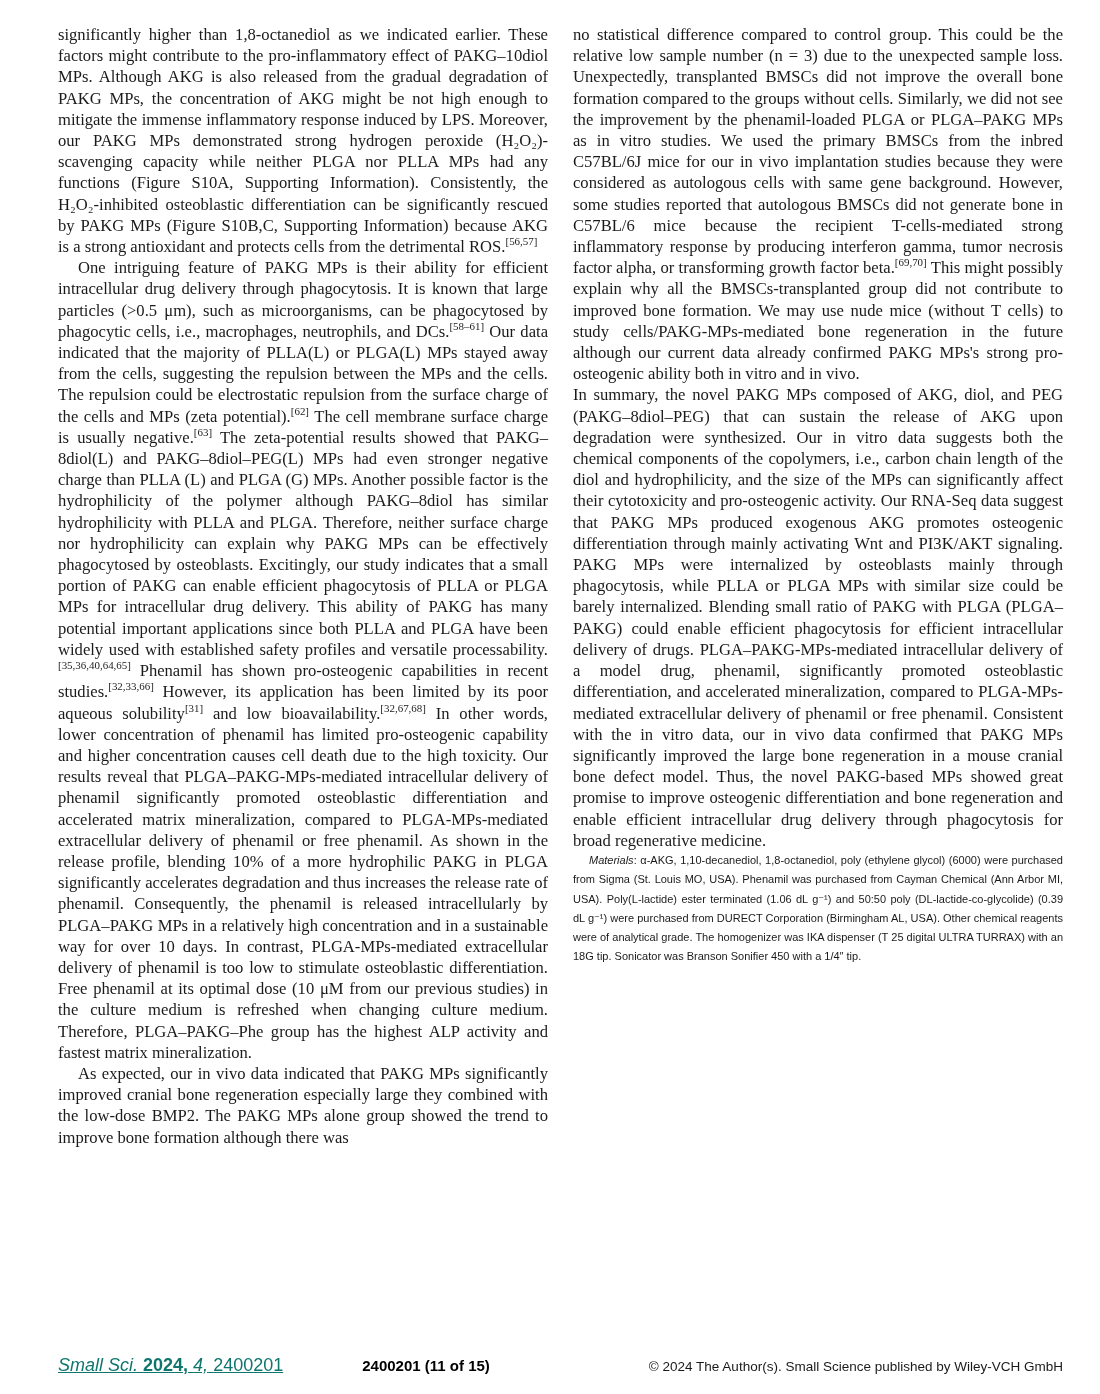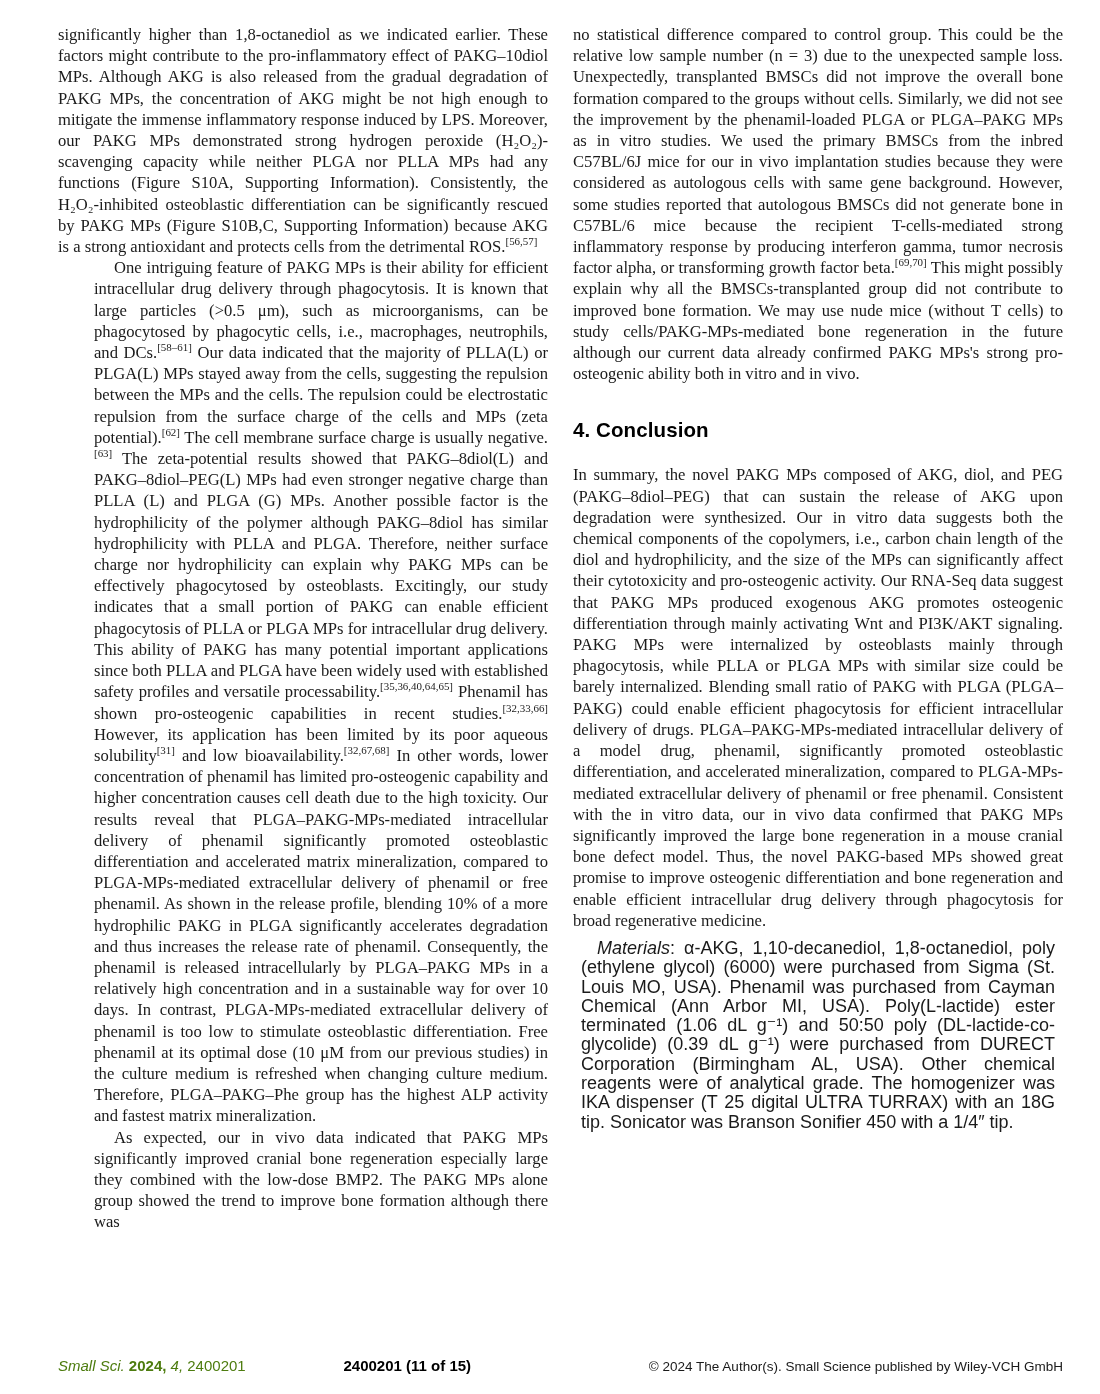--- a/index.html
+++ b/index.html
@@ -34,60 +34,61 @@
   }
   p.serif {
     font-family: "Liberation Serif", "DejaVu Serif", serif;
     font-size: 16.6px;
     line-height: 21.2px;
     text-align: justify;
     margin: 0;
     hyphens: auto;
     -webkit-hyphens: auto;
   }
-  p.serif.indent { text-indent: 20px; margin-left: 36px; }
+  p.serif.indent { text-indent: 20px; }
   sup {
     font-size: 0.66em;
     line-height: 0;
     vertical-align: super;
   }
   h2.sec-heading {
     font-family: "Liberation Sans", "DejaVu Sans", sans-serif;
     font-size: 20.5px;
     font-weight: 700;
     color: #000000;
     margin: 34px 0 22px 0;
     letter-spacing: 0.1px;
   }
   p.sans {
     font-family: "Liberation Sans", "DejaVu Sans", sans-serif;
-    font-size: 18px;
+    font-size: 11px;
     line-height: 19.3px;
     text-align: justify;
-    margin: 8px;
+    margin: 0;
     text-indent: 16px;
     hyphens: auto;
     -webkit-hyphens: auto;
   }
   .italic { font-style: italic; }
   .bold { font-weight: 700; }
   .footer {
     position: absolute;
     left: 58px;
     top: 1343px;
     width: 1005px;
     display: flex;
     justify-content: space-between;
     align-items: baseline;
     font-family: "Liberation Sans", "DejaVu Sans", sans-serif;
   }
   .footer-citation {
-    font-size: 15px;
-    color: #4d7c0f;
+    font-size: 18px;
+    color: #0f766e;
     white-space: nowrap;
+    text-decoration: underline;
   }
   .footer-page-number {
     font-size: 15px;
     font-weight: 700;
     color: #000000;
     white-space: nowrap;
     transform: translateX(-40px);
     text-align: right;
   }
   .footer-copyright {
@@ -106,21 +107,20 @@
 
     <div class="col">
       <p class="serif">significantly higher than 1,8-octanediol as we indicated earlier. These factors might contribute to the pro-inflammatory effect of PAKG–10diol MPs. Although AKG is also released from the gradual degradation of PAKG MPs, the concentration of AKG might be not high enough to mitigate the immense inflammatory response induced by LPS. Moreover, our PAKG MPs demonstrated strong hydrogen peroxide (H₂O₂)-scavenging capacity while neither PLGA nor PLLA MPs had any functions (Figure S10A, Supporting Information). Consistently, the H₂O₂-inhibited osteoblastic differentiation can be significantly rescued by PAKG MPs (Figure S10B,C, Supporting Information) because AKG is a strong antioxidant and protects cells from the detrimental ROS.<sup>[56,57]</sup></p>
       <p class="serif indent">One intriguing feature of PAKG MPs is their ability for efficient intracellular drug delivery through phagocytosis. It is known that large particles (&gt;0.5 μm), such as microorganisms, can be phagocytosed by phagocytic cells, i.e., macrophages, neutrophils, and DCs.<sup>[58–61]</sup> Our data indicated that the majority of PLLA(L) or PLGA(L) MPs stayed away from the cells, suggesting the repulsion between the MPs and the cells. The repulsion could be electrostatic repulsion from the surface charge of the cells and MPs (zeta potential).<sup>[62]</sup> The cell membrane surface charge is usually negative.<sup>[63]</sup> The zeta-potential results showed that PAKG–8diol(L) and PAKG–8diol–PEG(L) MPs had even stronger negative charge than PLLA (L) and PLGA (G) MPs. Another possible factor is the hydrophilicity of the polymer although PAKG–8diol has similar hydrophilicity with PLLA and PLGA. Therefore, neither surface charge nor hydrophilicity can explain why PAKG MPs can be effectively phagocytosed by osteoblasts. Excitingly, our study indicates that a small portion of PAKG can enable efficient phagocytosis of PLLA or PLGA MPs for intracellular drug delivery. This ability of PAKG has many potential important applications since both PLLA and PLGA have been widely used with established safety profiles and versatile processability.<sup>[35,36,40,64,65]</sup> Phenamil has shown pro-osteogenic capabilities in recent studies.<sup>[32,33,66]</sup> However, its application has been limited by its poor aqueous solubility<sup>[31]</sup> and low bioavailability.<sup>[32,67,68]</sup> In other words, lower concentration of phenamil has limited pro-osteogenic capability and higher concentration causes cell death due to the high toxicity. Our results reveal that PLGA–PAKG-MPs-mediated intracellular delivery of phenamil significantly promoted osteoblastic differentiation and accelerated matrix mineralization, compared to PLGA-MPs-mediated extracellular delivery of phenamil or free phenamil. As shown in the release profile, blending 10% of a more hydrophilic PAKG in PLGA significantly accelerates degradation and thus increases the release rate of phenamil. Consequently, the phenamil is released intracellularly by PLGA–PAKG MPs in a relatively high concentration and in a sustainable way for over 10 days. In contrast, PLGA-MPs-mediated extracellular delivery of phenamil is too low to stimulate osteoblastic differentiation. Free phenamil at its optimal dose (10 μM from our previous studies) in the culture medium is refreshed when changing culture medium. Therefore, PLGA–PAKG–Phe group has the highest ALP activity and fastest matrix mineralization.</p>
       <p class="serif indent">As expected, our in vivo data indicated that PAKG MPs significantly improved cranial bone regeneration especially large they combined with the low-dose BMP2. The PAKG MPs alone group showed the trend to improve bone formation although there was</p>
     </div>
 
     <div class="col">
       <p class="serif">no statistical difference compared to control group. This could be the relative low sample number (n = 3) due to the unexpected sample loss. Unexpectedly, transplanted BMSCs did not improve the overall bone formation compared to the groups without cells. Similarly, we did not see the improvement by the phenamil-loaded PLGA or PLGA–PAKG MPs as in vitro studies. We used the primary BMSCs from the inbred C57BL/6J mice for our in vivo implantation studies because they were considered as autologous cells with same gene background. However, some studies reported that autologous BMSCs did not generate bone in C57BL/6 mice because the recipient T-cells-mediated strong inflammatory response by producing interferon gamma, tumor necrosis factor alpha, or transforming growth factor beta.<sup>[69,70]</sup> This might possibly explain why all the BMSCs-transplanted group did not contribute to improved bone formation. We may use nude mice (without T cells) to study cells/PAKG-MPs-mediated bone regeneration in the future although our current data already confirmed PAKG MPs's strong pro-osteogenic ability both in vitro and in vivo.</p>
 
-      <h2 class="sec-heading">4. Conclusion</h2>
 
       <p class="serif">In summary, the novel PAKG MPs composed of AKG, diol, and PEG (PAKG–8diol–PEG) that can sustain the release of AKG upon degradation were synthesized. Our in vitro data suggests both the chemical components of the copolymers, i.e., carbon chain length of the diol and hydrophilicity, and the size of the MPs can significantly affect their cytotoxicity and pro-osteogenic activity. Our RNA-Seq data suggest that PAKG MPs produced exogenous AKG promotes osteogenic differentiation through mainly activating Wnt and PI3K/AKT signaling. PAKG MPs were internalized by osteoblasts mainly through phagocytosis, while PLLA or PLGA MPs with similar size could be barely internalized. Blending small ratio of PAKG with PLGA (PLGA–PAKG) could enable efficient phagocytosis for efficient intracellular delivery of drugs. PLGA–PAKG-MPs-mediated intracellular delivery of a model drug, phenamil, significantly promoted osteoblastic differentiation, and accelerated mineralization, compared to PLGA-MPs-mediated extracellular delivery of phenamil or free phenamil. Consistent with the in vitro data, our in vivo data confirmed that PAKG MPs significantly improved the large bone regeneration in a mouse cranial bone defect model. Thus, the novel PAKG-based MPs showed great promise to improve osteogenic differentiation and bone regeneration and enable efficient intracellular drug delivery through phagocytosis for broad regenerative medicine.</p>
 
 
       <p class="sans"><span class="italic">Materials</span><span>: α-AKG, 1,10-decanediol, 1,8-octanediol, poly (ethylene glycol) (6000) were purchased from Sigma (St. Louis MO, USA). Phenamil was purchased from Cayman Chemical (Ann Arbor MI, USA). Poly(L-lactide) ester terminated (1.06 dL g⁻¹) and 50:50 poly (DL-lactide-co-glycolide) (0.39 dL g⁻¹) were purchased from DURECT Corporation (Birmingham AL, USA). Other chemical reagents were of analytical grade. The homogenizer was IKA dispenser (T 25 digital ULTRA TURRAX) with an 18G tip. Sonicator was Branson Sonifier 450 with a 1/4″ tip.</span></p>
 
     </div>
 
   </div>
 

